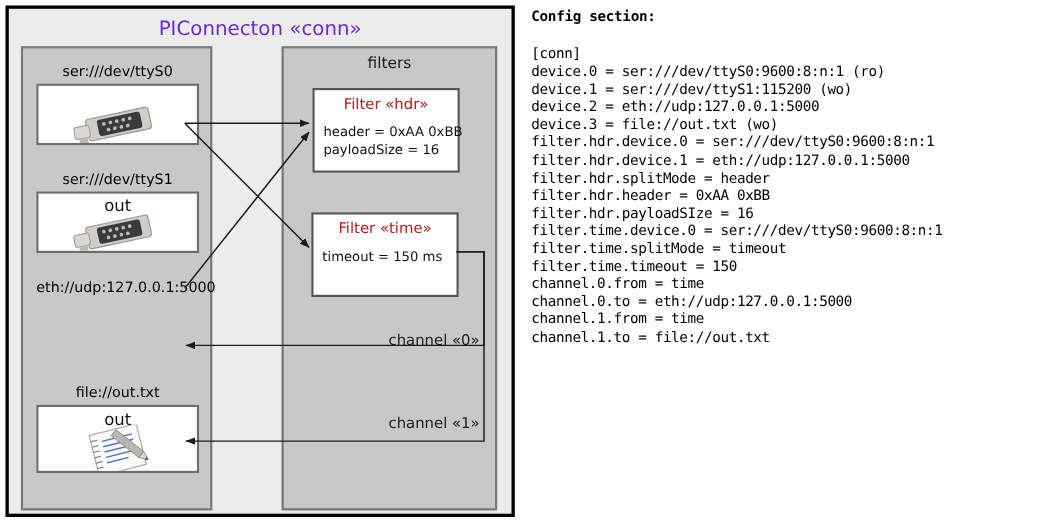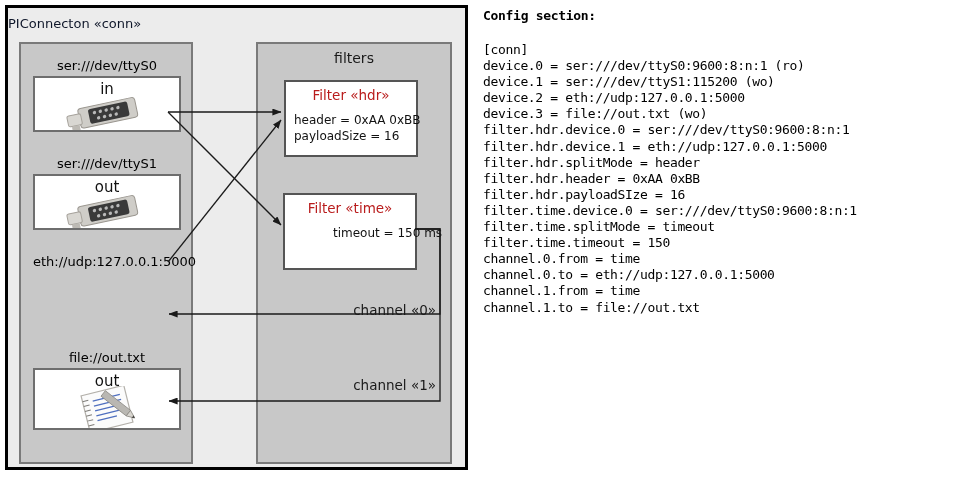--- a/index.html
+++ b/index.html
@@ -28,23 +28,23 @@
     width: 463px; height: 465px;
     background: #ececec;
     border: 3px solid #000000;
     box-sizing: border-box;
   }
 
   .outer-title {
     position: absolute;
     left: 0; top: 8px;
     width: 100%;
-    text-align: left;
-    font-size: 13px;
-    color: #0f172a;
+    text-align: center;
+    font-size: 18px;
+    color: #6d28d9;
     white-space: nowrap;
   }
 
   .panel {
     position: absolute;
     background: #c8c8c8;
     border: 2px solid #7a7a7a;
     box-sizing: border-box;
   }
   .panel-devices {
@@ -184,21 +184,20 @@
 
   <div class="outer-box">
     <div class="outer-title">PIConnecton «conn»</div>
   </div>
 
   <div class="panel panel-devices">
 
     <div class="dev" style="top:14px;">
       <div class="dev-label">ser:///dev/ttyS0</div>
       <div class="dev-box">
-        <div class="dev-dir">in</div>
         <div class="dev-icon">
           <svg width="84" height="36" viewBox="0 0 84 36">
             <g transform="rotate(-12 42 18)">
               <rect x="14" y="7" width="58" height="20" rx="3" fill="#cfcdc8" stroke="#9a968f" stroke-width="1"></rect>
               <rect x="24" y="9.5" width="40" height="15" rx="2.5" fill="#3a3a3a"></rect>
               <g fill="#b9b9b9">
                 <circle cx="30" cy="14" r="1.7"></circle>
                   <circle cx="36" cy="14" r="1.7"></circle>
                 <circle cx="42" cy="14" r="1.7"></circle>
                   <circle cx="48" cy="14" r="1.7"></circle>
@@ -287,21 +286,21 @@
     <div class="panel-title">filters</div>
 
     <div class="filter-card filter-hdr">
       <div class="filter-title">Filter «hdr»</div>
       <div class="filter-props" style="white-space:pre;">header = 0xAA 0xBB
 payloadSize = 16</div>
     </div>
 
     <div class="filter-card filter-time">
       <div class="filter-title">Filter «time»</div>
-      <div class="filter-props" style="white-space:pre;margin-left:40px;">timeout = 150 ms</div>
+      <div class="filter-props" style="white-space:pre;">timeout = 150 ms</div>
     </div>
 
     <div class="channel-label" style="left:0;top:258px;width:178px;">channel «0»</div>
     <div class="channel-label" style="left:0;top:333px;width:178px;">channel «1»</div>
   </div>
 
   <svg id="connectors">
     <defs>
       <marker id="arrow" markerWidth="9" markerHeight="7" refX="8.6" refY="3.5" orient="auto" markerUnits="userSpaceOnUse">
         <path d="M0,0 L9,3.5 L0,7 z" fill="#1a1a1a"></path>

